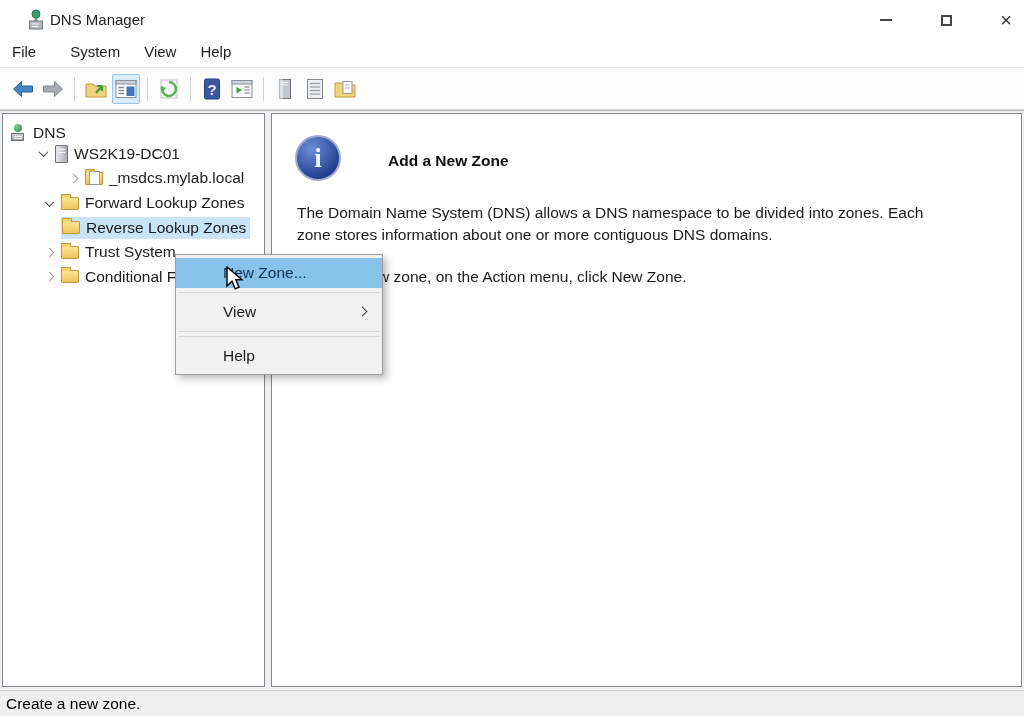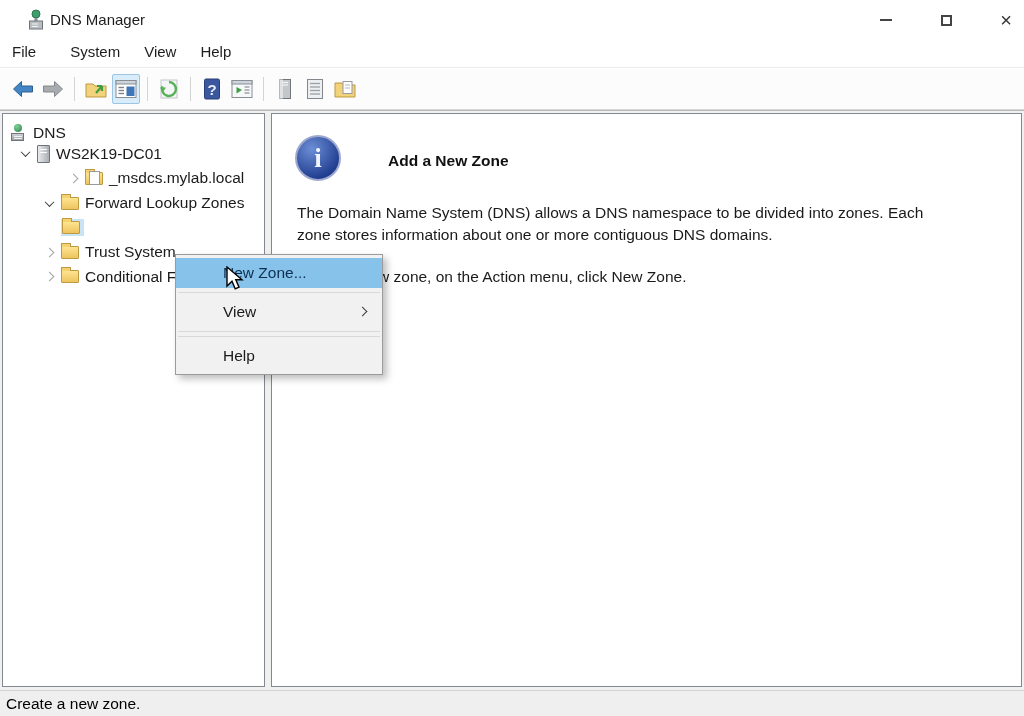--- a/index.html
+++ b/index.html
@@ -28,21 +28,21 @@
   .tb-btn.active { background:#d9ecf9; border:1px solid #9cc5e5; border-radius:2px; }
   .tb-sep { width:1px; height:24px; background:#d3d3d3; margin:0 6px; }
 
   
   .content { position:absolute; left:0; top:110px; width:1024px; height:580px; background:#f0f0f0; border-top:1px solid #b9b9b9; }
   .tree-panel { position:absolute; left:2px; top:2px; width:263px; height:574px; background:#fff; border:1px solid #828790; padding-top:3px; overflow:hidden; }
   .main-panel { position:absolute; left:271px; top:2px; width:751px; height:574px; background:#fff; border:1px solid #828790; }
 
   
   .trow { display:flex; align-items:center; height:24.6px; white-space:nowrap; }
-  .lv0 { padding-left:6px;align-items:flex-end; } .lv1 { padding-left:10px;text-align:center; } .lv2 { padding-left:34px; } .lv3 { padding-left:58px; }
+  .lv0 { padding-left:6px;align-items:flex-end; } .lv1 { padding-left:28px;text-align:center; } .lv2 { padding-left:34px; } .lv3 { padding-left:58px; }
   .expander { width:24px; display:flex; align-items:center; justify-content:center; flex:0 0 24px; }
   .chev { display:inline-block; width:7px; height:7px; border-right:1.7px solid #a2a2a2; border-bottom:1.7px solid #a2a2a2; transform:rotate(-45deg); }
   .chev.exp { border-color:#3c3c3c; transform:rotate(45deg) translate(-1px,-1px); }
   .rowbody { display:flex; align-items:center; padding:2px 4px 2px 1px; }
   .rowbody.selected { background:#c9e4f7; }
   .tlabel { font-size:15.5px; color:#1b1b1b; padding-left:6px; }
 
   .ic { position:relative; display:inline-block; flex:0 0 auto; }
   .icon-folder { width:18px; height:13px; background:linear-gradient(#fde491,#eec45f); border:1px solid #bd9a40; border-radius:1px; }
   .icon-folder::before { content:""; position:absolute; left:-1px; top:-4px; width:8px; height:3px; background:#f5d270; border:1px solid #bd9a40; border-bottom:none; border-radius:1px 1px 0 0; }
@@ -224,20 +224,21 @@
         <span class="expander">
             <span class="chev exp"></span>
           </span>
         <span class="ic icon-folder"></span>
         <span class="tlabel">Forward Lookup Zones</span>
       </div>
       <div class="trow lv2">
         <span class="expander"></span>
         <span class="rowbody selected">
           <span class="ic icon-folder"></span>
+          <span class="tlabel">Reverse Lookup Zones</span>
         </span>
       </div>
       <div class="trow lv2">
         <span class="expander">
             <span class="chev"></span>
           </span>
         <span class="ic icon-folder"></span>
         <span class="tlabel">Trust System</span>
       </div>
       <div class="trow lv2">

